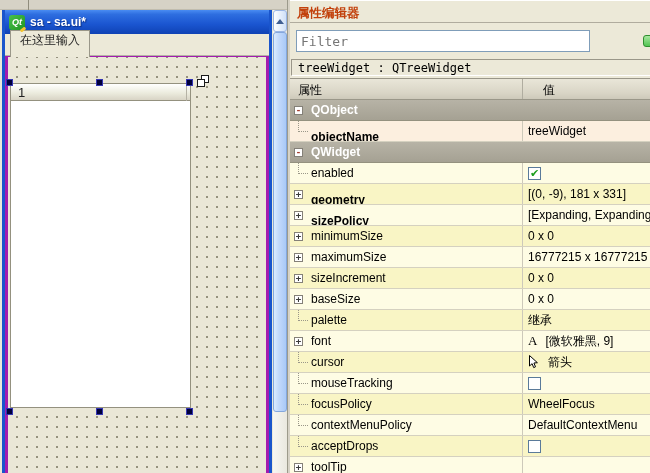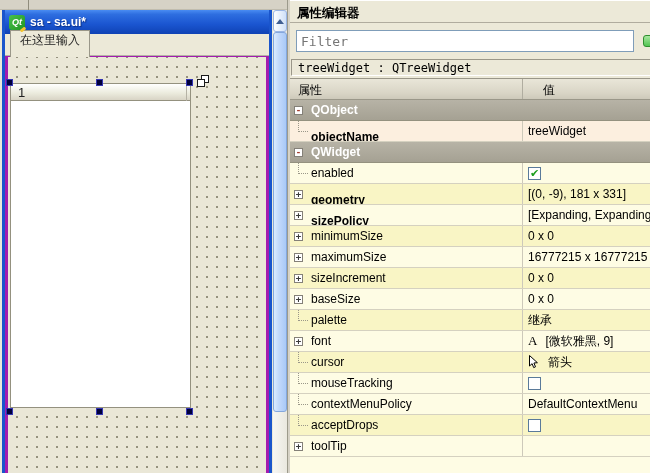--- a/index.html
+++ b/index.html
@@ -44,23 +44,23 @@
                      background:linear-gradient(90deg,#ffffff,#cfe0f8); display:flex; align-items:center; justify-content:center; }
   .vscroll .up-btn .tri { width:0; height:0; border-left:4px solid transparent; border-right:4px solid transparent; border-bottom:5px solid #3f5e92; }
   .vscroll .thumb { position:absolute; left:0; top:22px; width:14px; height:380px; border:1px solid #84a7dd; border-radius:3px;
                     background:linear-gradient(90deg,#dcebfe 0%,#c3d9fb 40%,#a9c9f7 100%); }
 
   .splitter { position:absolute; left:287px; top:0; width:3px; height:473px; background:#d6d2c6; border-left:1px solid #9c9a8c; }
 
   
   .prop-panel { position:absolute; left:290px; top:0; width:360px; height:473px; background:#ece9d8; }
   .dock-title { height:23px; border-bottom:1px solid #b0ac9e; border-top:1px solid #fff; padding:4px 0 0 7px;
-                font-size:12.5px; font-weight:bold; color:#000000; }
+                font-size:12.5px; font-weight:bold; color:#c2410c; }
   .filter-row { position:relative; height:34px; }
-  .filter-input { position:absolute; left:6px; top:7px; width:338px; height:22px; border:1px solid #7f9db9; background:#fff;
+  .filter-input { position:absolute; left:6px; top:7px; width:294px; height:22px; border:1px solid #7f9db9; background:#fff;
                   font:13px "DejaVu Sans Mono",monospace; color:#828282; padding:2px 4px; }
   .add-btn { position:absolute; left:353px; top:12px; width:12px; height:12px; border:1px solid #2f8f2f; border-radius:3px;
              background:linear-gradient(180deg,#a8e8a0,#52c452); }
   .class-bar { margin:2px 0 0 1px; height:17px; border-top:1px solid #9a9789; border-left:1px solid #9a9789; border-bottom:1px solid #fff;
                background:#ece9d8; font:12px "DejaVu Sans Mono",monospace; color:#000; padding:1px 16px 0 6px; white-space:nowrap; overflow:hidden; }
 
   .ptable { position:absolute; left:0; top:78px; width:360px; bottom:0; border-top:1px solid #9a9789; overflow:hidden; background:#fefce4; }
   .thead { height:21px; display:flex; background:linear-gradient(180deg,#e9e6d8 0%,#d9d5c6 70%,#cdc9ba 100%); border-bottom:1px solid #9a9789;gap:15px; }
   .thead .th1 { width:233px; border-right:1px solid #b0ada0; padding:3px 0 0 8px; color:#000; }
   .thead .th2 { flex:1; padding:3px 0 0 5px; color:#000; }
@@ -264,20 +264,29 @@
         </div>
         <div class="prow shade-light">
           <div class="cell-name">
             <span class="leafdots"></span>
             <span class="pname">mouseTracking</span>
           </div>
           <div class="cell-value">
             <span class="checkbox"></span>
           </div>
         </div>
+        <div class="prow shade-dark">
+          <div class="cell-name">
+            <span class="leafdots"></span>
+            <span class="pname">focusPolicy</span>
+          </div>
+          <div class="cell-value">
+            <span>WheelFocus</span>
+          </div>
+        </div>
         <div class="prow shade-light">
           <div class="cell-name">
             <span class="leafdots"></span>
             <span class="pname">contextMenuPolicy</span>
           </div>
           <div class="cell-value">
             <span>DefaultContextMenu</span>
           </div>
         </div>
         <div class="prow shade-dark">

